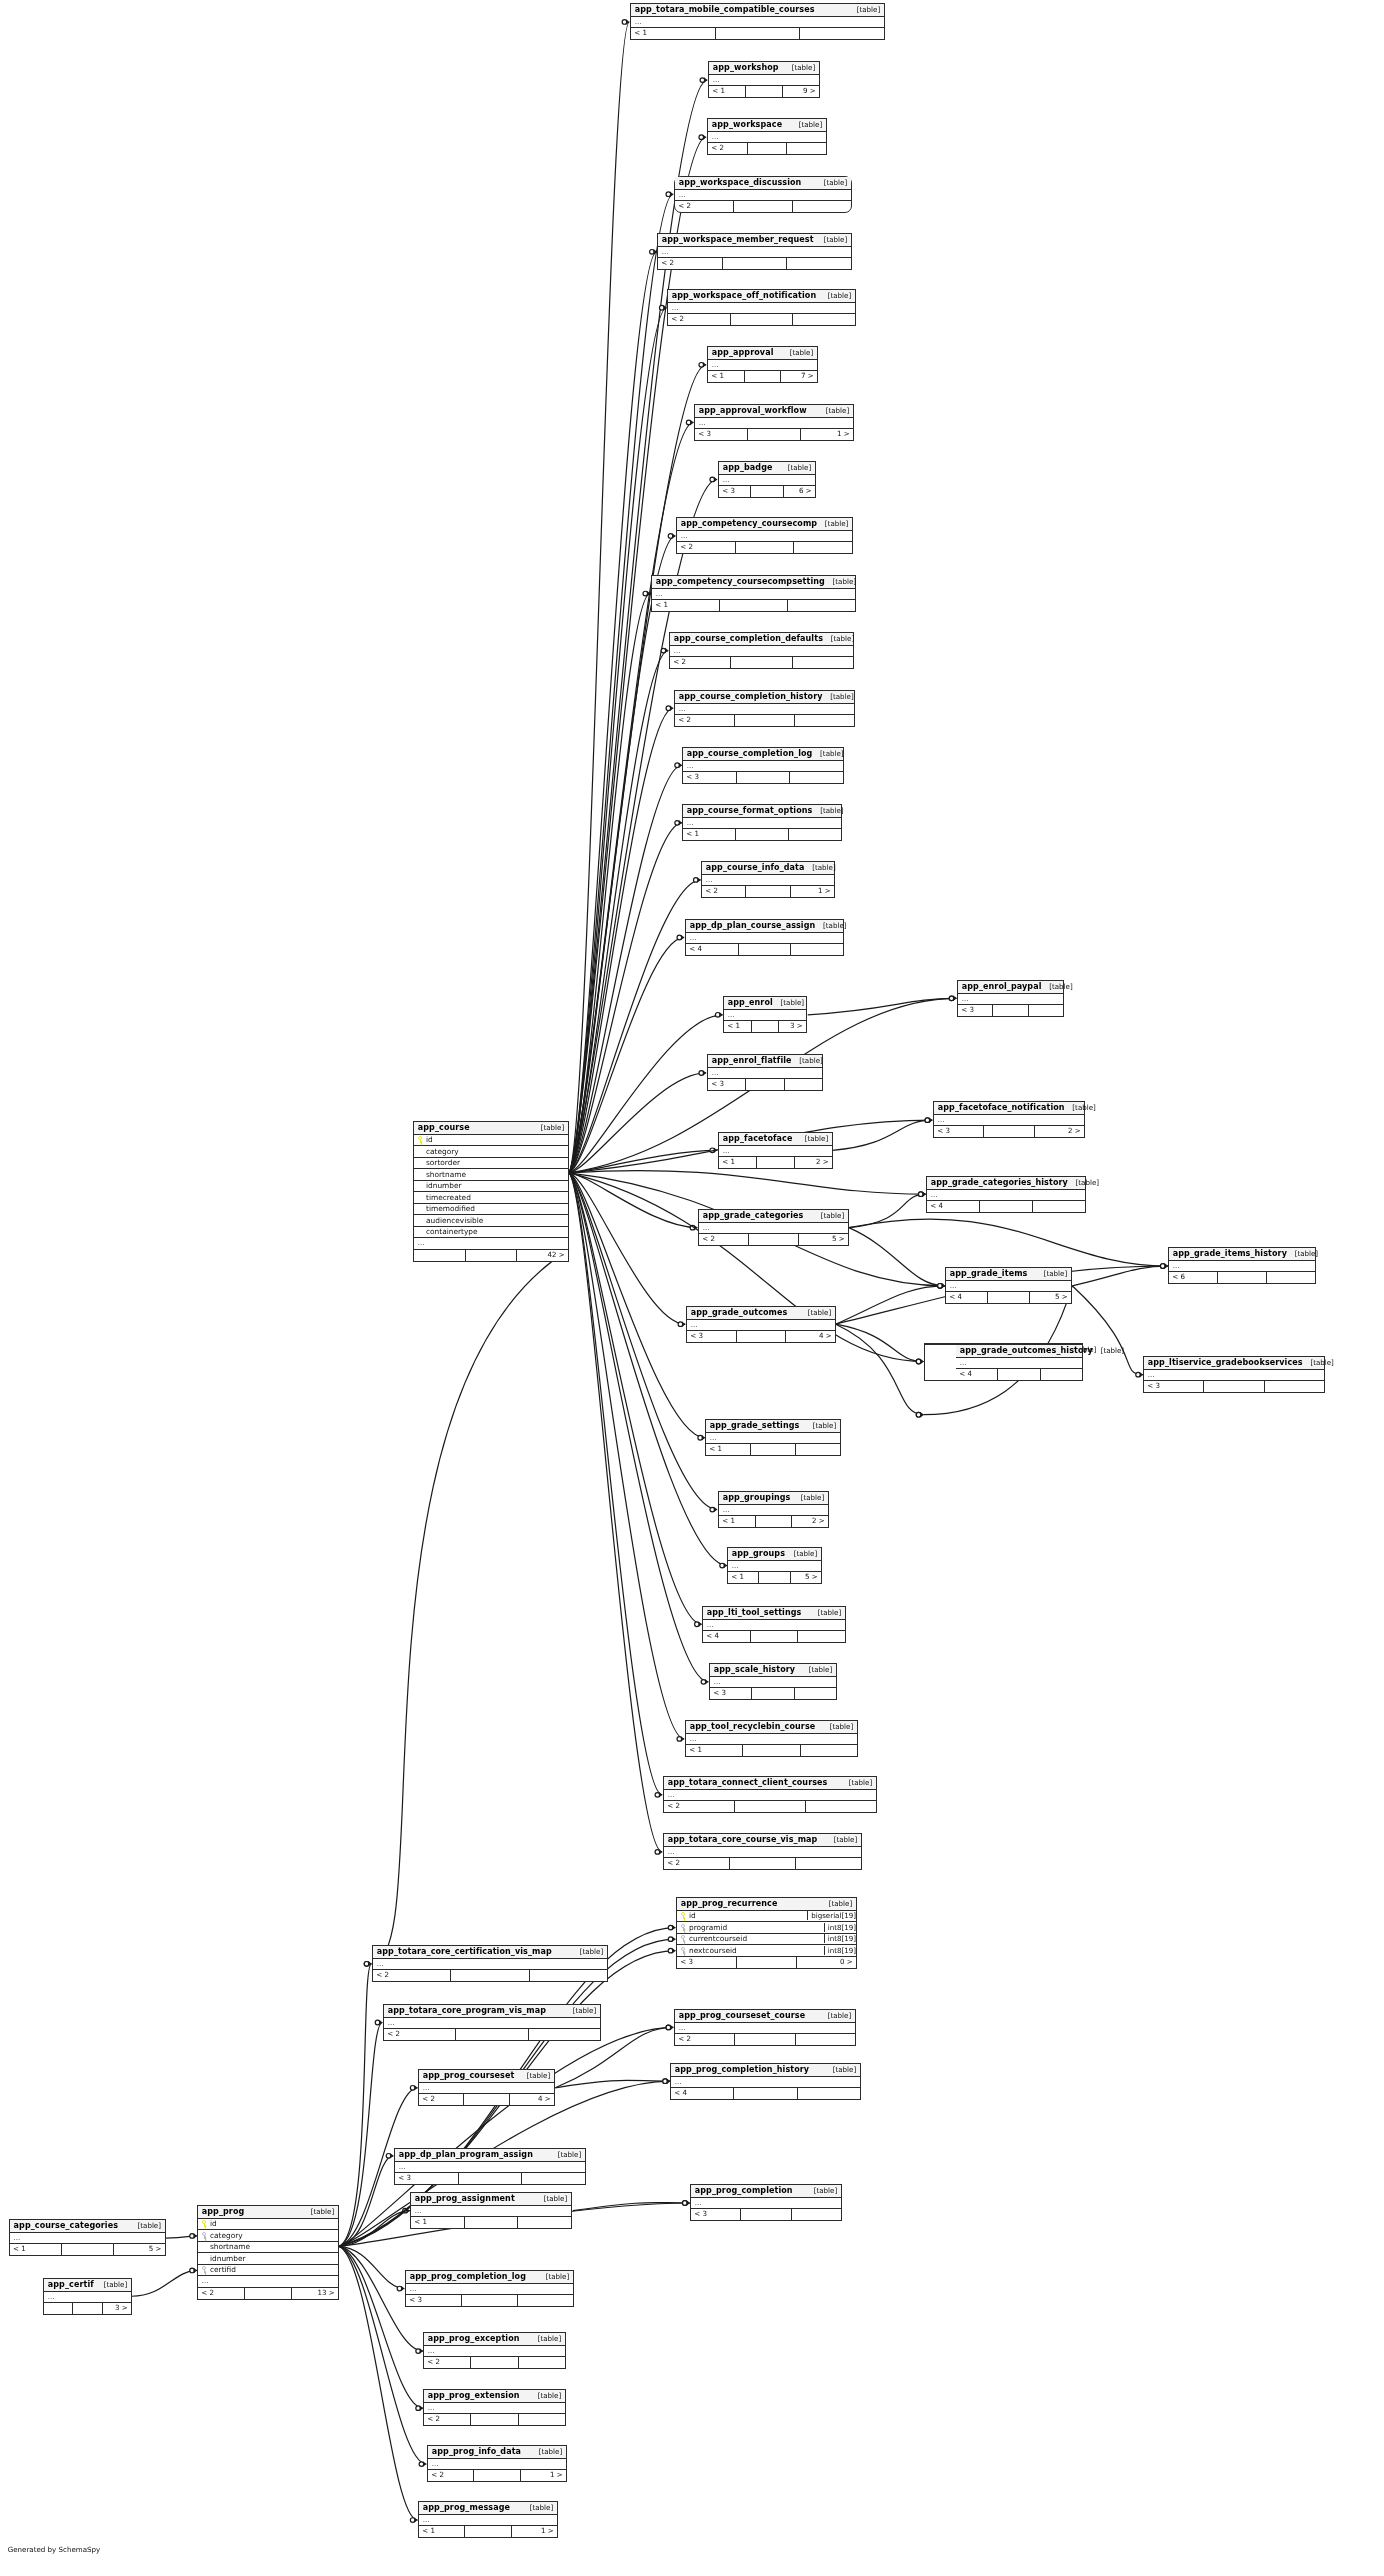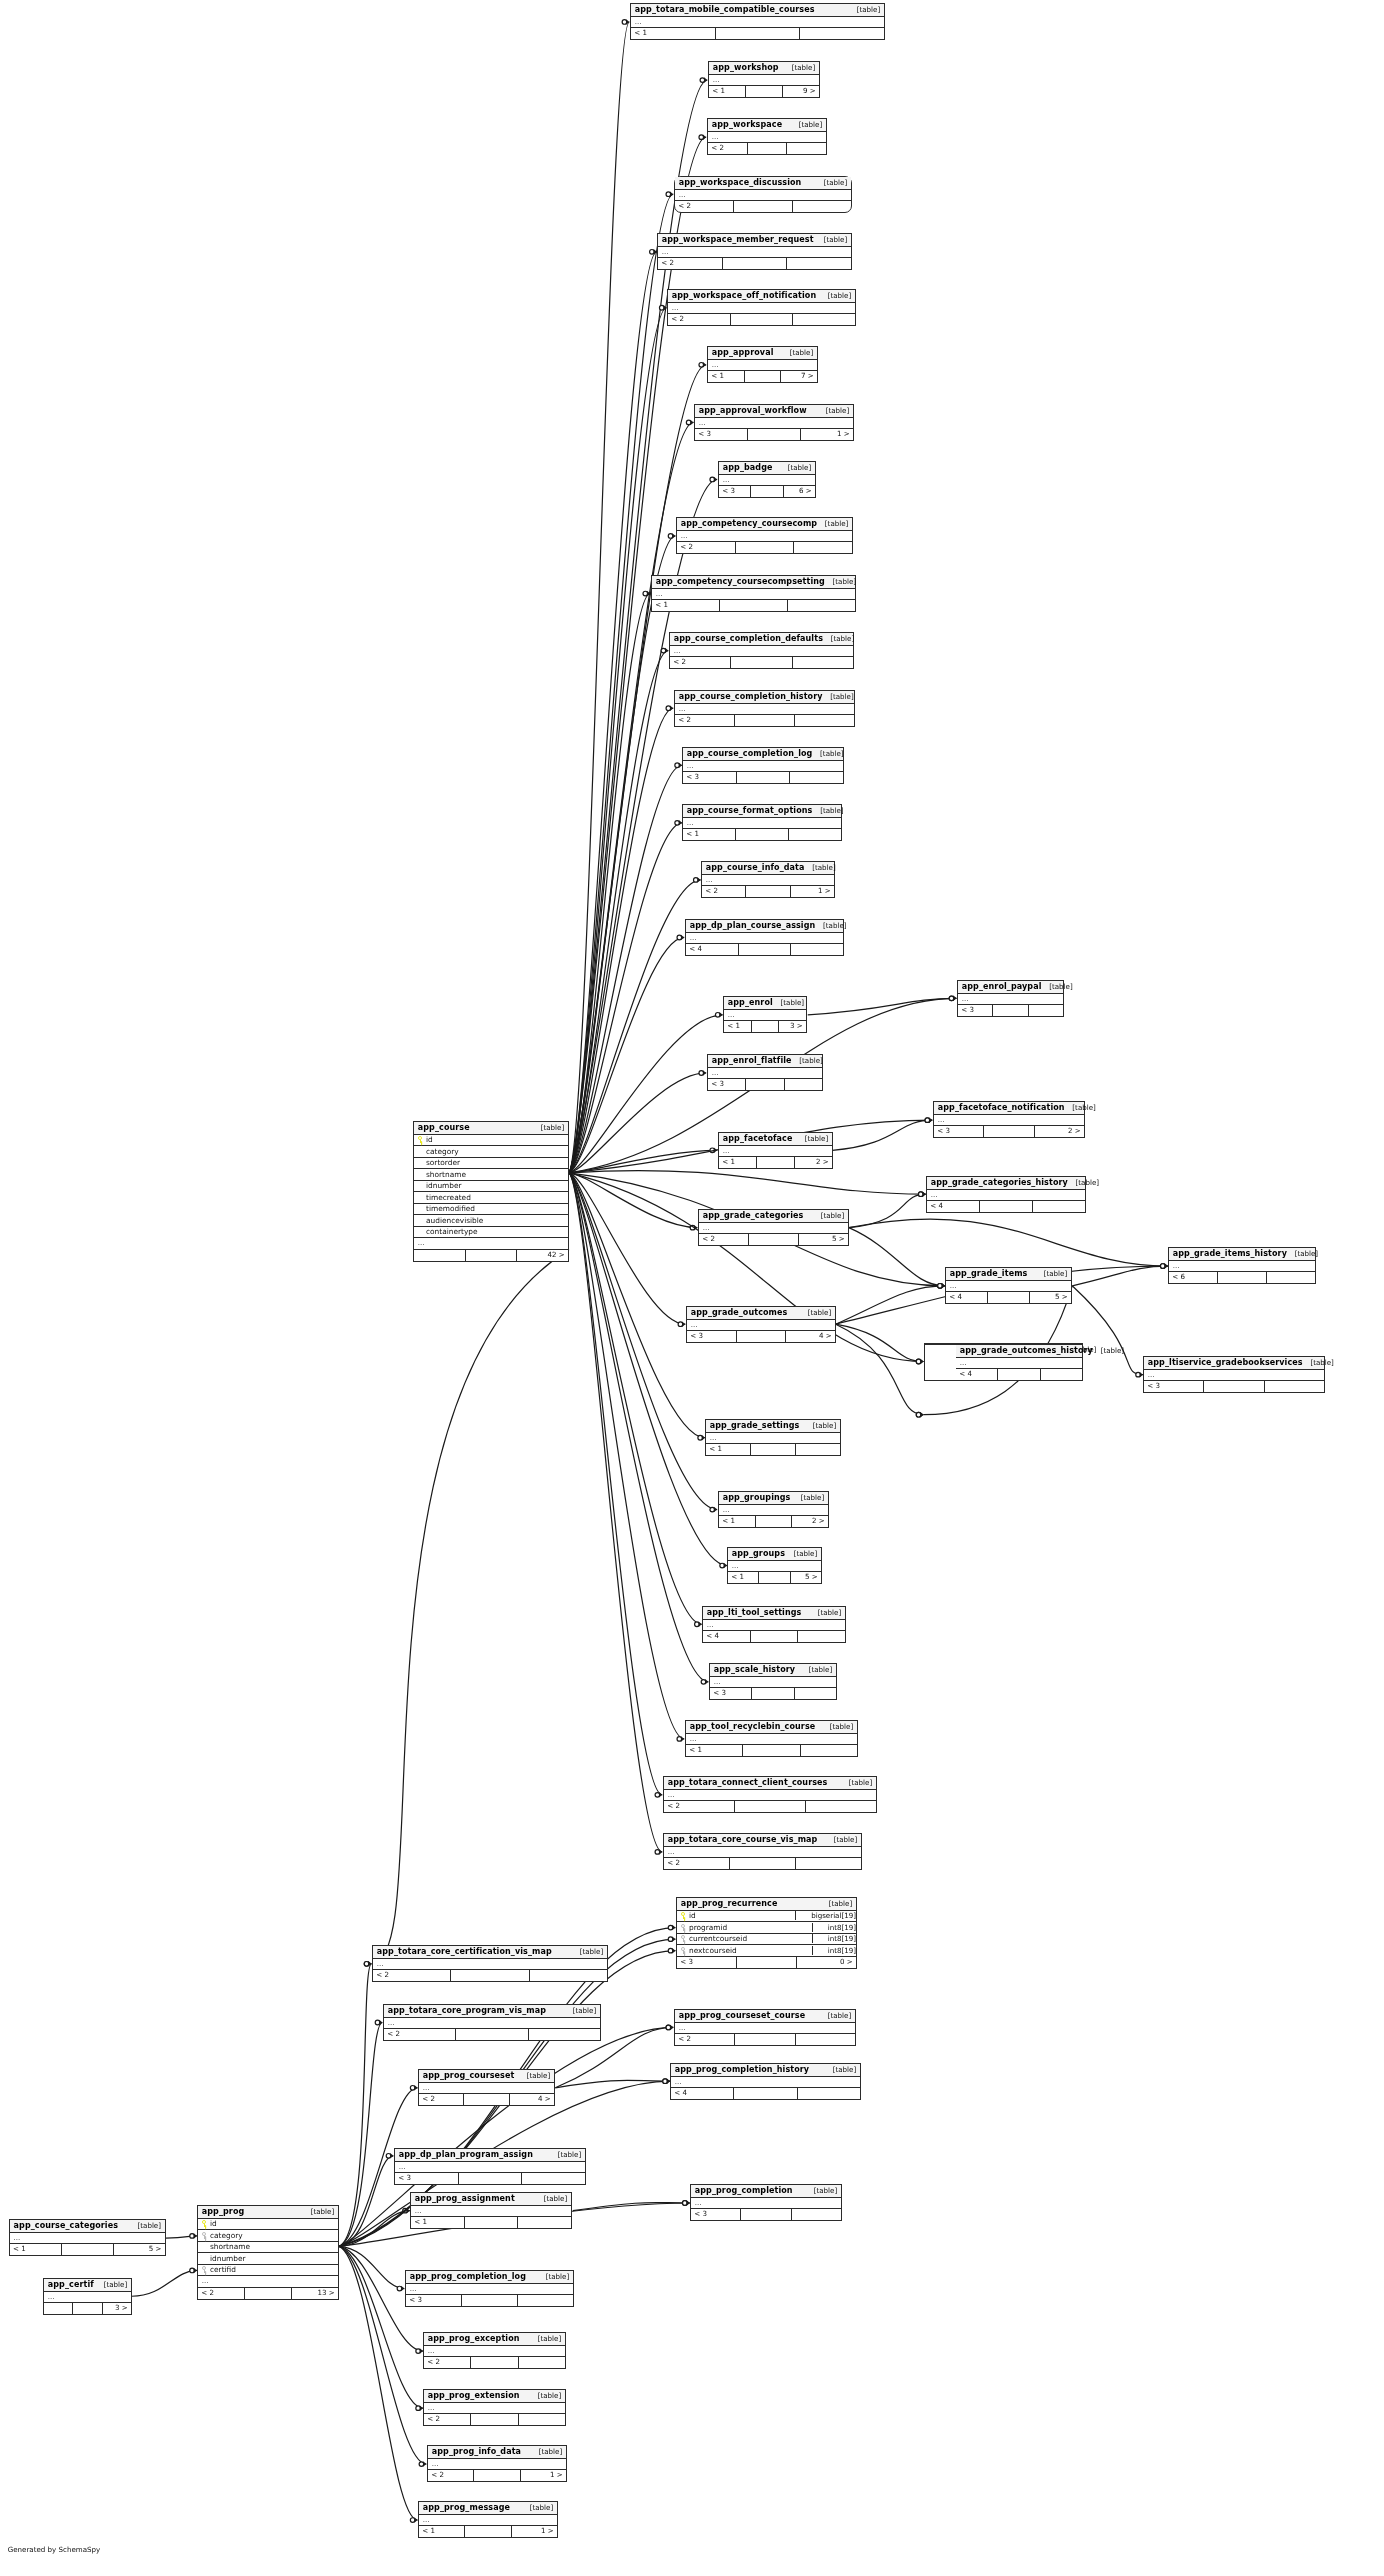--- a/index.html
+++ b/index.html
@@ -17,21 +17,21 @@
          background:#f4f4f4;border-bottom:1.1px solid #2b2b2b;
          padding:1.1px 3.8px 1.6px 3.8px;white-space:nowrap;}
   .tname{font-weight:bold;font-size:8px;color:#000;letter-spacing:0.1px;}
   .ttag{font-size:7.1px;color:#111;padding-left:7.7px;}
   .rowdots{height:10.4px;border-bottom:1.1px solid #2b2b2b;padding:0 3.8px;
            font-size:7.1px;color:#111;line-height:9.3px;}
   .col{display:flex;align-items:center;height:11.5px;border-bottom:0.5px solid #2b2b2b;
        padding:0 3.8px;font-size:7.4px;color:#111;box-sizing:border-box;}
   .col .cname{flex:1;padding-left:2.2px;white-space:nowrap;}
   .col .ctype{font-size:7.1px;color:#111;border-left:0.5px solid #2b2b2b;
-              padding-left:15px;margin-left:3.3px;white-space:nowrap;}
+              padding-left:3px;margin-left:3.3px;white-space:nowrap;}
   .col.typed{padding-right:0;}
   .keyi{width:6px;height:7.1px;display:inline-block;position:relative;flex:0 0 6px;}
   .keyi::before{content:"";position:absolute;left:0.5px;top:0;width:3.8px;height:3.8px;
       border-radius:50%;border:1.1px solid currentColor;box-sizing:border-box;}
   .keyi::after{content:"";position:absolute;left:1.9px;top:3.3px;width:1.1px;height:3.8px;
       background:currentColor;box-shadow:1.1px 1.1px 0 0 currentColor, 1.1px 2.2px 0 0 currentColor;}
   .keyi.pk{color:#e8e81f;}
   .keyi.fk{color:#b9b9b9;}
   .foot{display:flex;height:11px;}
   .foot div{flex:1;border-right:0.5px solid #2b2b2b;font-size:7.1px;padding:0 3.3px;

